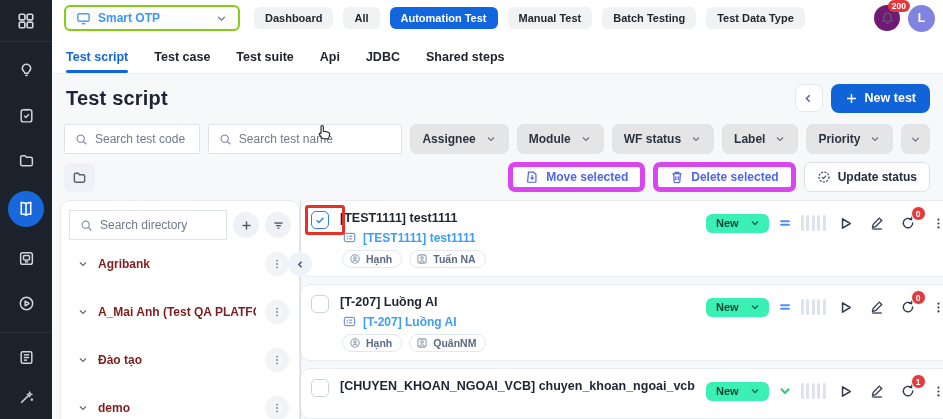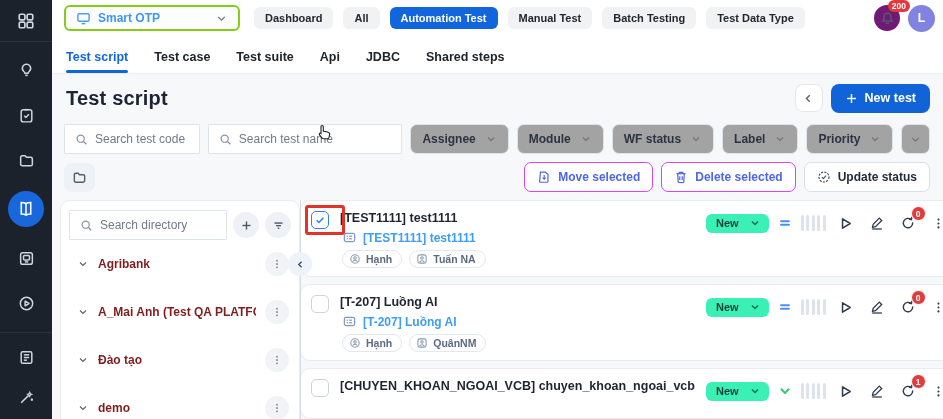--- a/index.html
+++ b/index.html
@@ -41,29 +41,29 @@
   .head-right { margin-left:auto; display:flex; align-items:center; gap:8px; }
   .back-btn { width:28px; height:28px; background:#fff; border:1px solid #e3e7ee; border-radius:8px; display:grid; place-items:center; color:#5b6472; cursor:pointer; }
   .new-test-btn { height:29px; background:#1064d8; color:#fff; border:none; border-radius:8px; display:flex; align-items:center; gap:7px; padding:0 14px; font-size:12.5px; font-weight:700; cursor:pointer; font-family:inherit; }
 
   
   .filter-row { position:absolute; left:52px; top:124px; width:891px; display:flex; align-items:center; gap:8px; padding:0 13px 0 12px; }
   .search-box { height:30px; background:#fff; border:1px solid #dfe4ec; border-radius:1px; display:flex; align-items:center; gap:7px; padding:0 10px; color:#8b94a3; }
   .search-box input { border:none; outline:none; font-size:12px; color:#2b3342; width:100%; background:transparent; font-family:inherit; }
   .search-box input::placeholder { color:#707a8a; }
   .sb-code { width:142px; } .sb-name { width:204px; }
-  .drop { height:30px; background:#a3a3a3; border:1px solid #dfe4ec; border-radius:7px; display:flex; align-items:center; gap:9px; padding:0 11px; font-size:12px; font-weight:600; color:#2b3342; cursor:pointer; white-space:nowrap; }
+  .drop { height:30px; background:#e5e5e5; border:1px solid #dfe4ec; border-radius:7px; display:flex; align-items:center; gap:9px; padding:0 11px; font-size:12px; font-weight:600; color:#2b3342; cursor:pointer; white-space:nowrap; }
   .drop-mini { margin-left:auto; width:30px; justify-content:center; padding:0; gap:0; }
 
   
   .action-row { position:absolute; left:52px; top:162px; width:891px; display:flex; align-items:center; gap:8px; padding:0 13px 0 12px; }
   .folder-btn { width:31px; height:29px; border-radius:8px; background:#eef1f6; border:none; display:grid; place-items:center; color:#545e6d; cursor:pointer; }
   .act-right { margin-left:auto; display:flex; align-items:center; gap:8px; }
   .btn-outline { height:30px; border-radius:7px; background:#fff; display:flex; align-items:center; gap:7px; padding:0 12px; font-size:12px; font-weight:600; cursor:pointer; font-family:inherit; }
-  .btn-indigo { border:1px solid #d946ef; color:#4f66e8; }
+  .btn-indigo { border:5px solid #d946ef; color:#4f66e8; }
   .btn-gray { border:1px solid #dbe0e8; color:#232c3d; }
   .btn-gray .ic { color:#4d5663; }
 
   
   .content { position:absolute; left:52px; top:200px; width:891px; height:219px; display:flex; }
   .dir-panel { margin-left:8px; width:240px; height:400px; background:#fff; border:1px solid #e8ebf0; border-radius:10px; padding:9px 8px; }
   .dir-top { display:flex; align-items:center; gap:6px; }
   .dir-search { flex:1; height:30px; }
   .round-btn { width:26px; height:26px; border-radius:50%; background:#eef1f6; border:none; display:grid; place-items:center; color:#4c5564; cursor:pointer; }
   .dir-item { display:flex; align-items:center; gap:9px; padding:12px 2px 12px 8px; cursor:pointer; }

